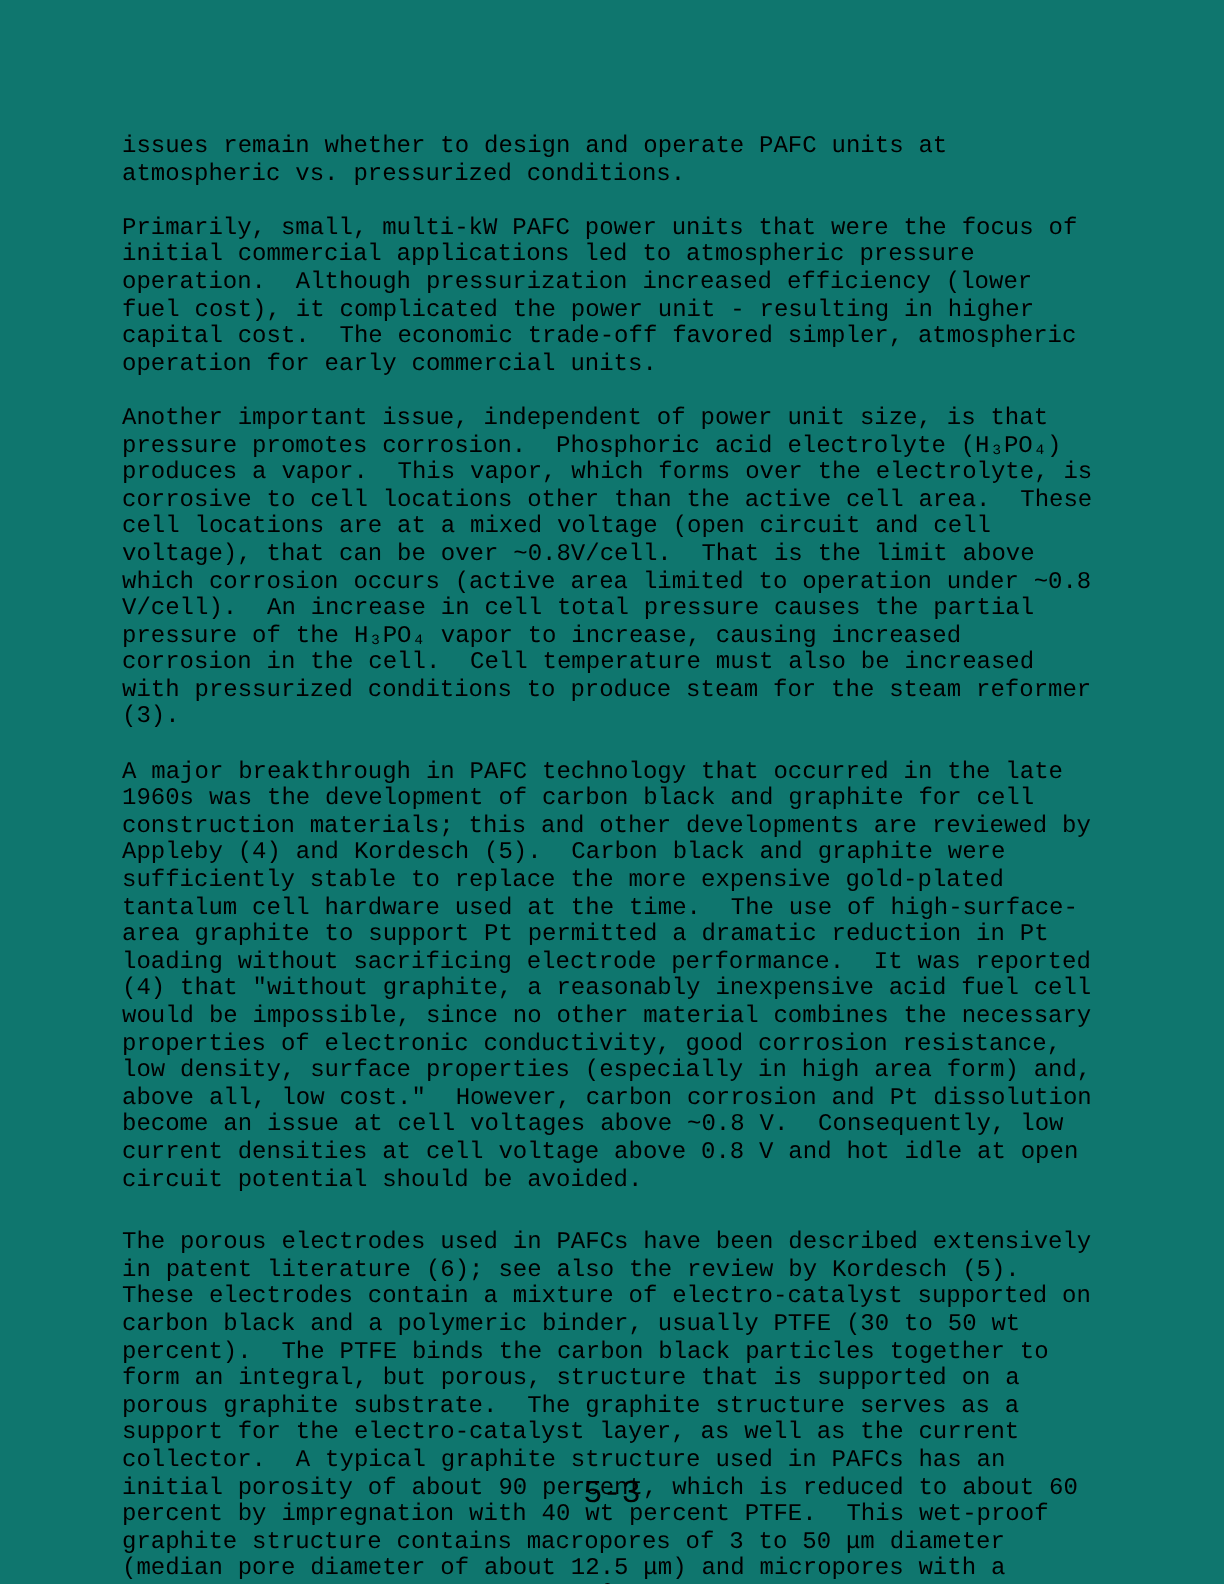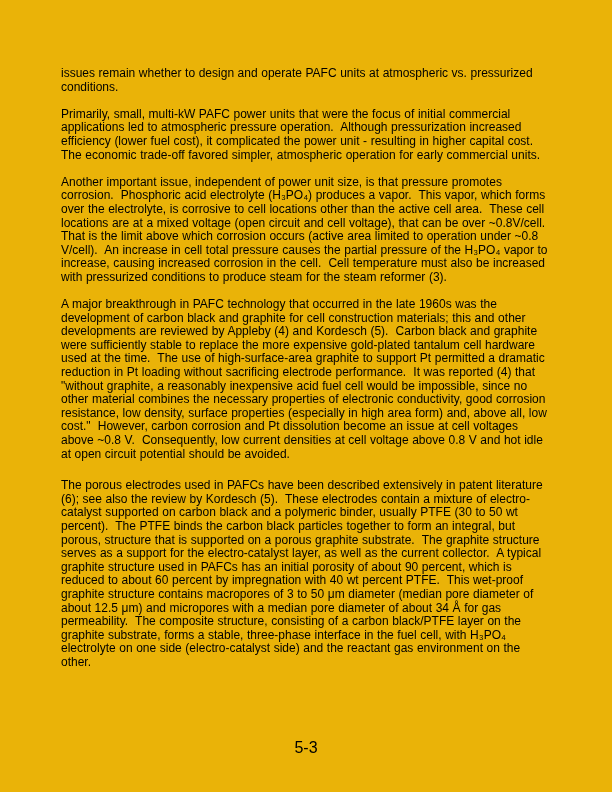--- a/index.html
+++ b/index.html
@@ -4,23 +4,23 @@
 <style>
   html, body {
     margin: 0;
     padding: 0;
     background: #ffffff;
   }
   .page {
     position: relative;
     width: 612px;
     height: 792px;
-    background: #eab308;
+    background: #0f766e;
     color: #000000;
-    font-family: Liberation Sans, sans-serif;
+    font-family: Liberation Mono, monospace;
     font-size: 12px;
     line-height: 13.6px;
     overflow: hidden;
     box-sizing: border-box;
   }
   .content {
     position: absolute;
     top: 67px;
     left: 61px;
     right: 60px;

